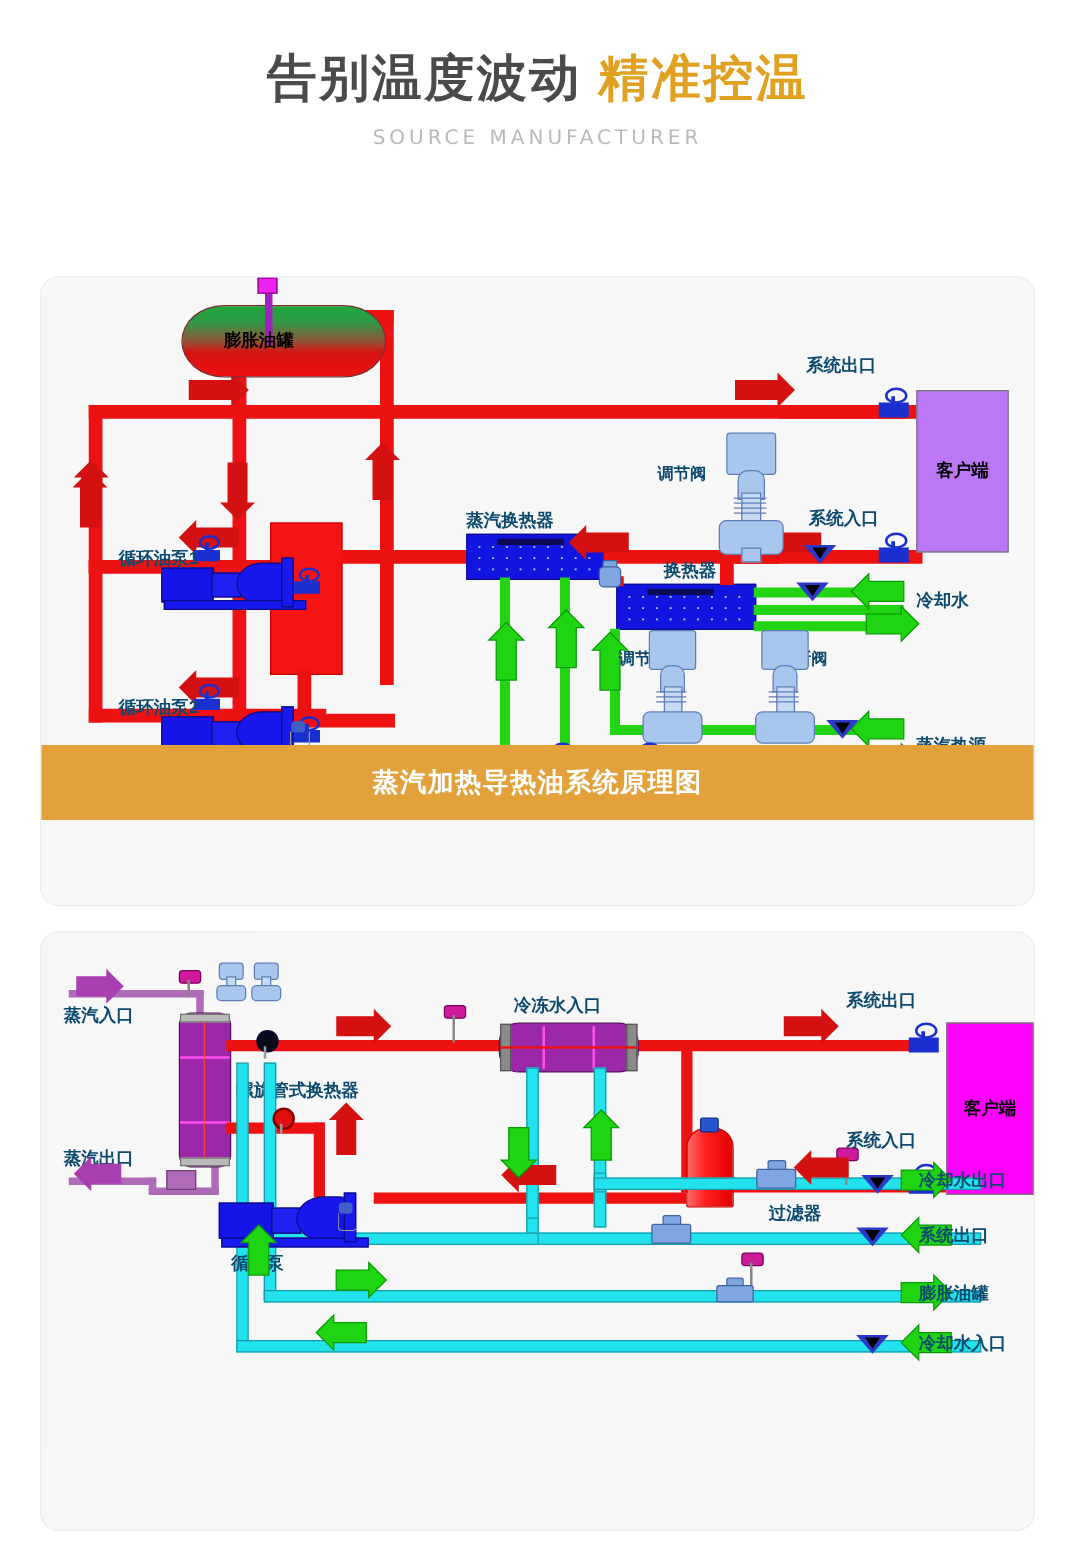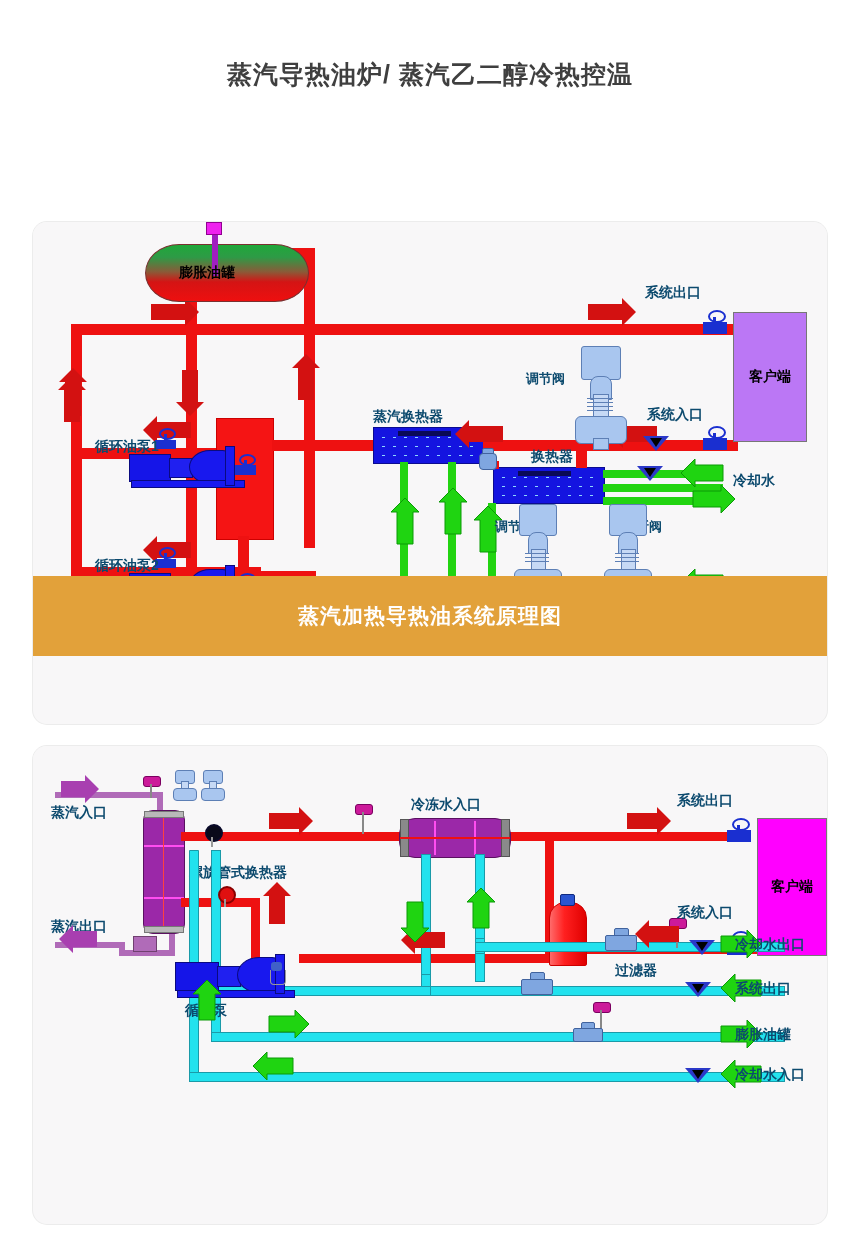--- a/index.html
+++ b/index.html
@@ -24,21 +24,21 @@
     position:absolute;left:33px;width:794px;
     background:#f8f7f8;border-radius:14px;overflow:hidden;
     box-shadow:0 0 0 1px #ececec;
   }
   #card1{top:222px;height:502px;}
   #card2{top:746px;height:478px;}
   .diagram{position:relative;width:794px;background:#f8f7f8;}
   #dg1{height:434px;}
   #dg2{height:410px;}
   .caption{
-    position:absolute;left:0;bottom:0;width:794px;height:80px;
+    position:absolute;left:0;bottom:0;width:794px;height:60px;
     background:#e2a13a;color:#ffffff;font-size:21px;font-weight:bold;
     display:flex;align-items:center;justify-content:center;letter-spacing:1px;
   }
 
   
   .pipe{position:absolute;}
   .red{background:#ee1111;}
   .green{background:#22d411;}
   .cyan{background:#22e2ee;border:1px solid #1a9aa8;box-sizing:border-box;}
   .purplep{background:#b06bb8;}
@@ -124,21 +124,25 @@
   .instr .stem{position:absolute;width:2px;background:#888;}
 
   .ballv{position:absolute;}
   .ballv .bx{position:absolute;background:#7fa6e0;border:1px solid #41639e;border-radius:2px;}
   .ballv .tp{position:absolute;background:#7fa6e0;border:1px solid #41639e;border-radius:2px;}
 </style>
 </head>
 <body>
 
 <div class="header">
-  <div class="h-sub-cn">蒸汽导热油炉/ 蒸汽乙二醇冷热控温</div>
+  <div class="h-title">
+    <span class="dark">告别温度波动</span>
+    <span class="accent">精准控温</span>
+  </div>
+  <div class="h-sub-en">SOURCE MANUFACTURER</div>
 </div>
 
 <div class="card" id="card1">
   <div class="diagram" id="dg1">
 
     <div class="pipe red" style="left:38px;top:102px;width:655px;height:11px;"></div>
 
     <div class="pipe red" style="left:38px;top:102px;width:11px;height:135px;"></div>
 
     <div class="pipe red" style="left:38px;top:226px;width:190px;height:11px;"></div>

